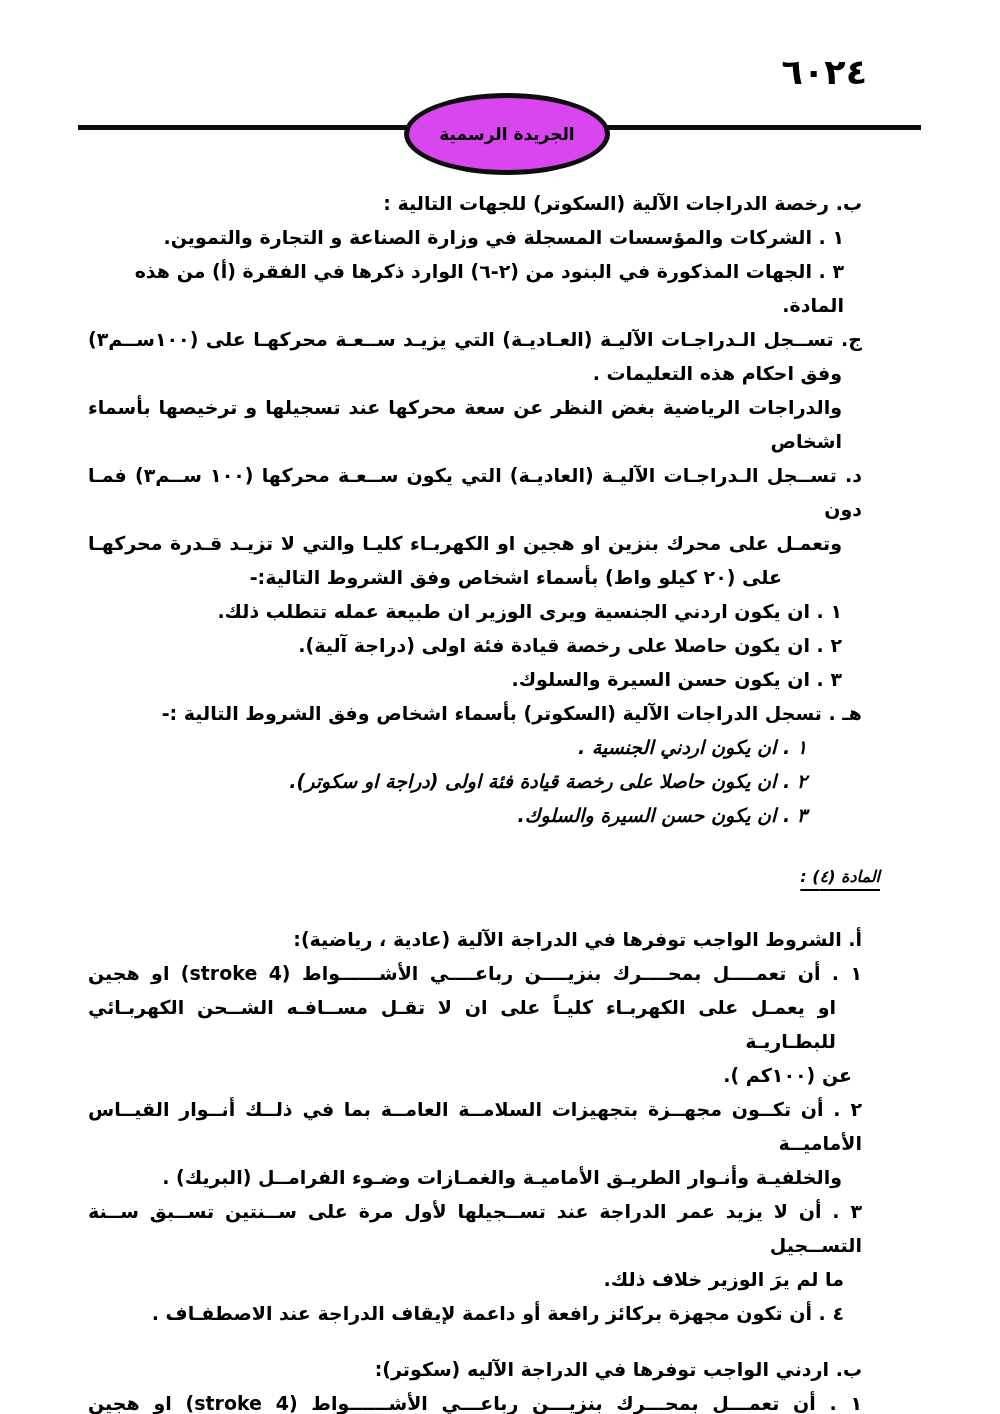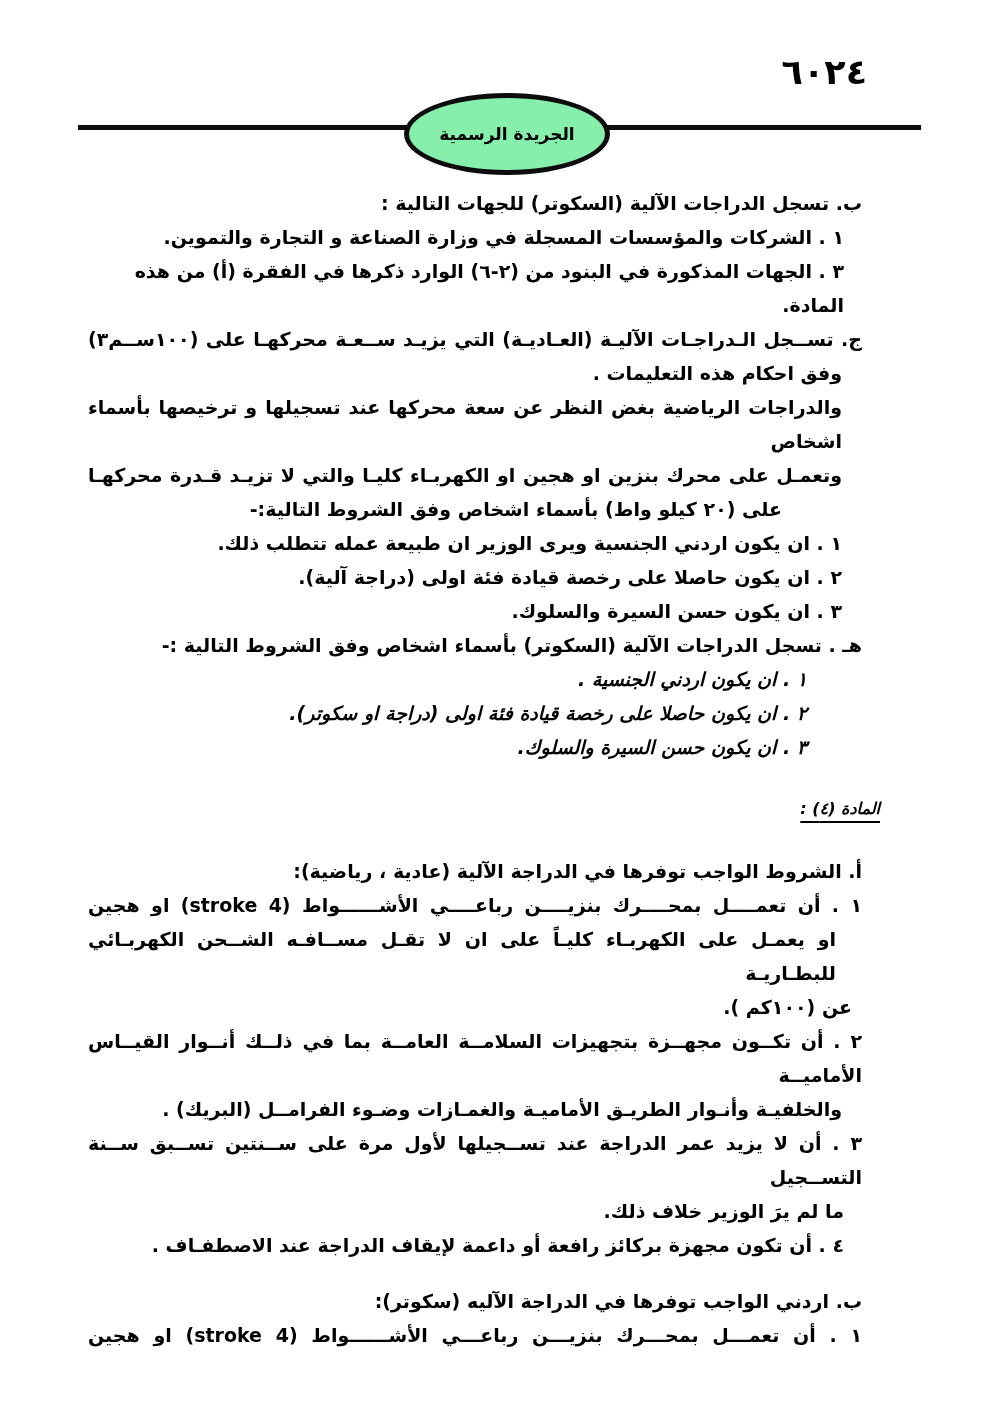--- a/index.html
+++ b/index.html
@@ -20,21 +20,21 @@
     font-size:35px; letter-spacing:6px;
   }
   .rule {
     position:absolute; top:125px; left:78px;
     width:843px; height:5px;
     background:#0d0d0d;
   }
   .oval {
     position:absolute; top:93px; left:404px;
     width:196px; height:72px;
-    background:#86efac;
+    background:#d946ef;
     border:5px solid #0d0d0d;
     border-radius:50%;
     display:flex; align-items:center; justify-content:center;
   }
   .oval-title { font-size:17px; direction:rtl; }
   
   .content {
     position:absolute; top:186px; left:0; right:0;
     direction:rtl; text-align:right;
     font-size:19px; line-height:34px;
@@ -65,28 +65,29 @@
 
   <div class="page-number">٦٠٢٤</div>
 
   <div class="rule"></div>
   <div class="oval">
     <span class="oval-title">الجريدة الرسمية</span>
   </div>
 
   <div class="content">
 
-    <div class="l">ب.  تسجل الدراجات الآلية (السكوتر) للجهات التالية :</div>
+    <div class="l">ب.  رخصة الدراجات الآلية (السكوتر) للجهات التالية :</div>
     <div class="l i18">١ .  الشركات والمؤسسات المسجلة في وزارة الصناعة و التجارة والتموين.</div>
     <div class="l i18">٣ .  الجهات المذكورة في البنود من (٢-٦) الوارد ذكرها في الفقرة (أ) من هذه المادة.</div>
 
     <div class="l just">ج. تســجل الـدراجـات الآليـة (العـاديـة) التي يزيـد ســعـة محركهـا على (١٠٠ســم٣)</div>
     <div class="l i20">وفق احكام هذه التعليمات .</div>
     <div class="l i20 just">والدراجات الرياضية بغض النظر عن سعة محركها عند تسجيلها و ترخيصها بأسماء اشخاص</div>
 
+    <div class="l just">د. تســجل الـدراجـات الآليـة (العاديـة) التي يكون ســعـة محركها (١٠٠ ســم٣) فمـا دون</div>
     <div class="l i20 just">وتعمـل على محرك بنزين او هجين او الكهربـاء كليـا والتي لا تزيـد قـدرة محركهـا</div>
     <div class="l i80">على (٢٠ كيلو واط) بأسماء اشخاص وفق الشروط التالية:-</div>
     <div class="l i20">١ .  ان يكون اردني الجنسية ويرى الوزير ان طبيعة عمله تتطلب ذلك.</div>
     <div class="l i20">٢ .  ان يكون حاصلا على رخصة قيادة فئة اولى (دراجة آلية).</div>
     <div class="l i20">٣ .  ان يكون حسن السيرة والسلوك.</div>
 
     <div class="l">هـ . تسجل الدراجات الآلية (السكوتر) بأسماء اشخاص وفق الشروط التالية :-</div>
     <div class="l i55">١ .   ان يكون اردني الجنسية .</div>
     <div class="l i55">٢ .   ان يكون حاصلا على رخصة قيادة فئة اولى (دراجة او سكوتر).</div>
     <div class="l i55">٣ .   ان يكون حسن السيرة والسلوك.</div>

